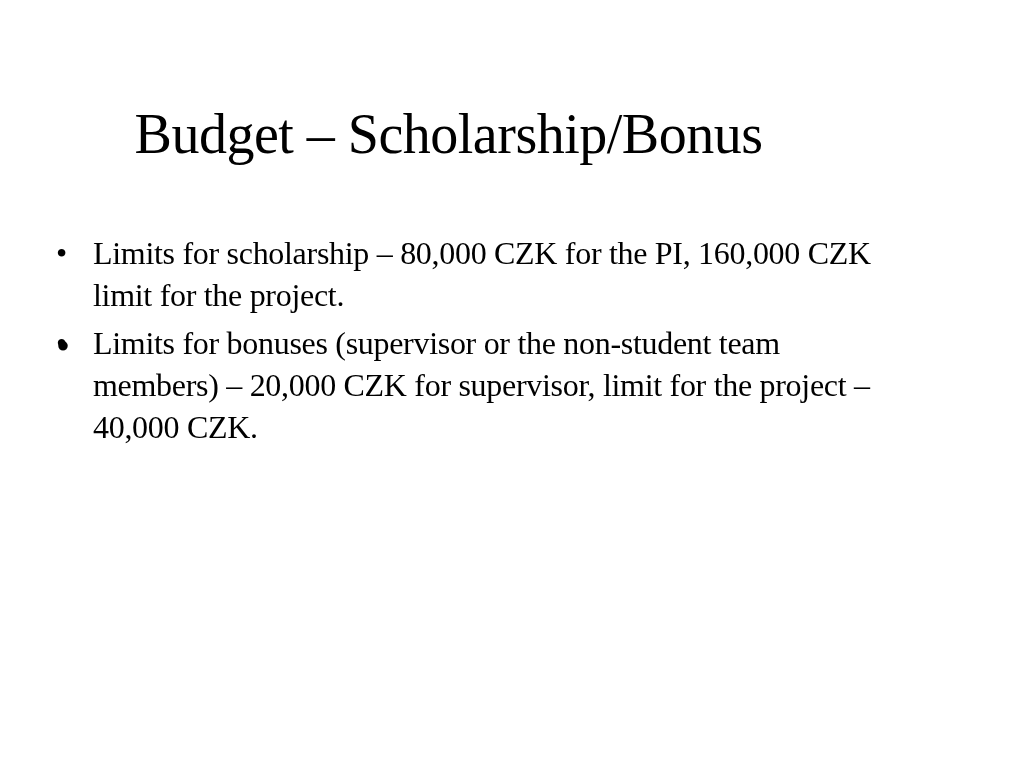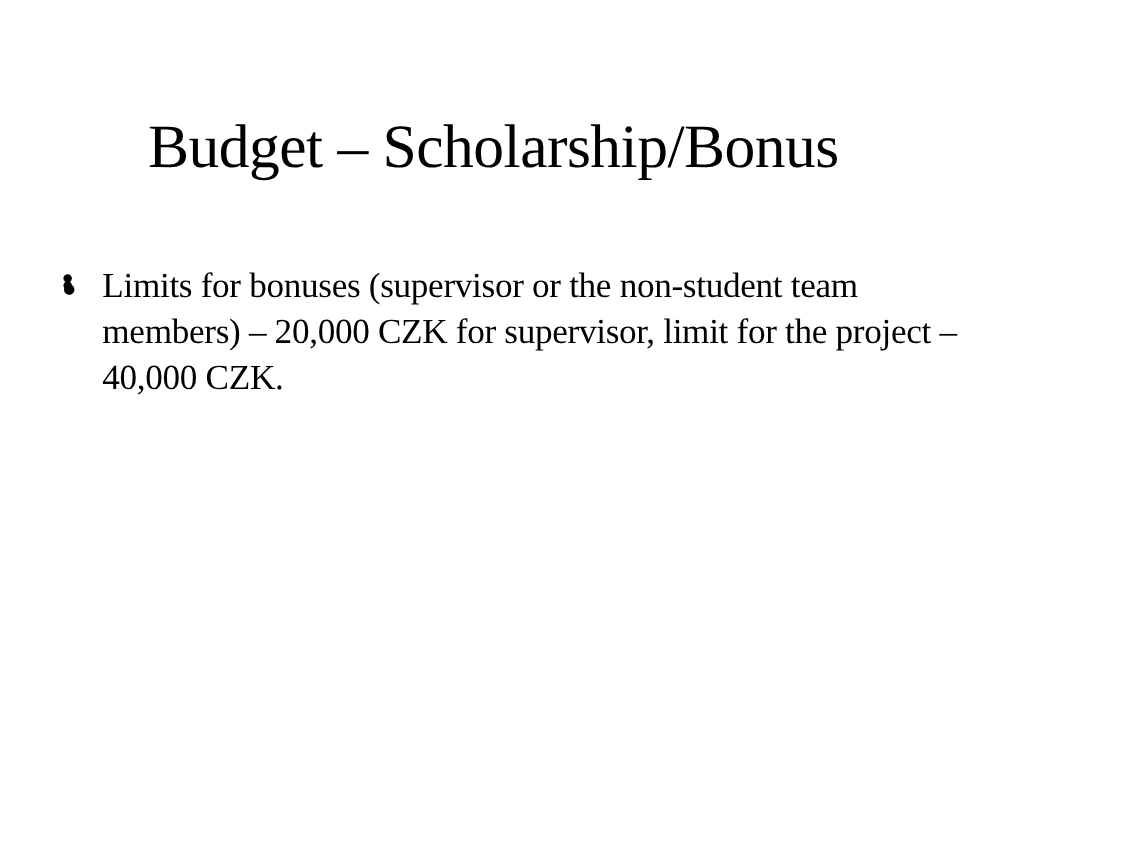--- a/index.html
+++ b/index.html
@@ -16,20 +16,21 @@
   </style>
 </head>
 <body>
 
 <div>
   <div class="title">Budget – Scholarship/Bonus</div>
 
   <ul class="bullets">
     <li class="bullet b-small">
       <span class="dot">•</span>
+      <span>Limits for scholarship – 80,000 CZK for the PI, 160,000 CZK limit for the project.</span>
     </li>
     <li class="bullet b-large">
       <span class="dot">•</span>
     </li>
     <li class="bullet b-small b3">
       <span class="dot">•</span>
       <span>Limits for bonuses (supervisor or the non-student team members) – 20,000 CZK for supervisor, limit for the project – 40,000 CZK.</span>
     </li>
   </ul>
 </div>

